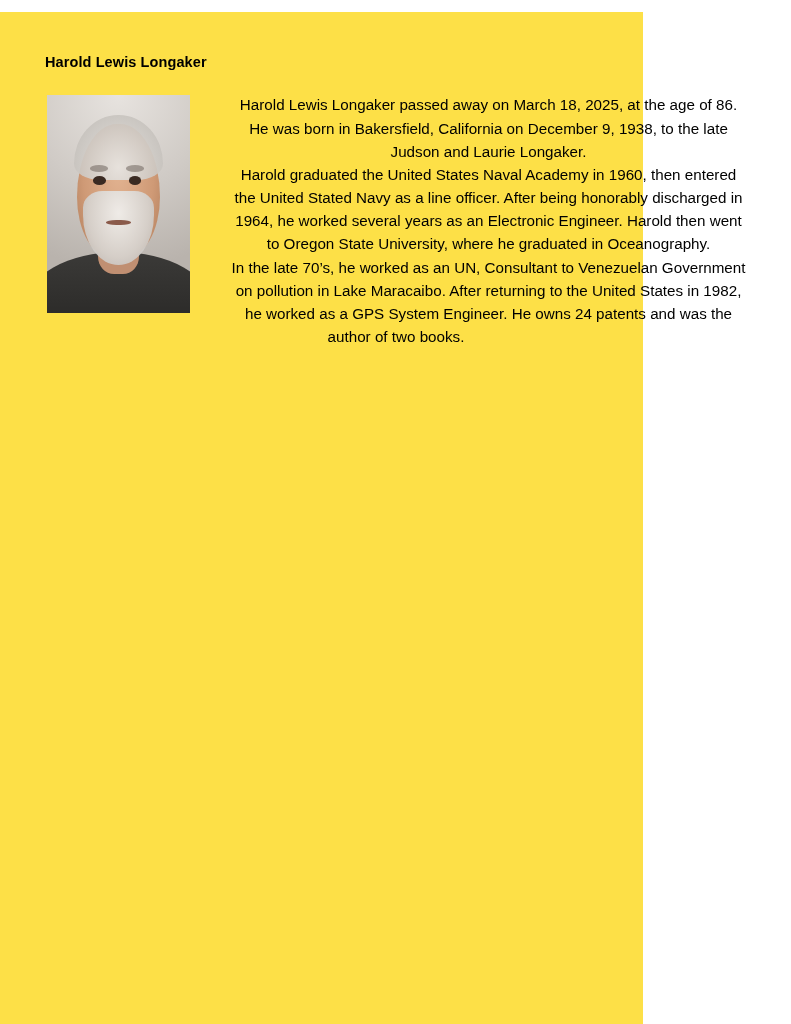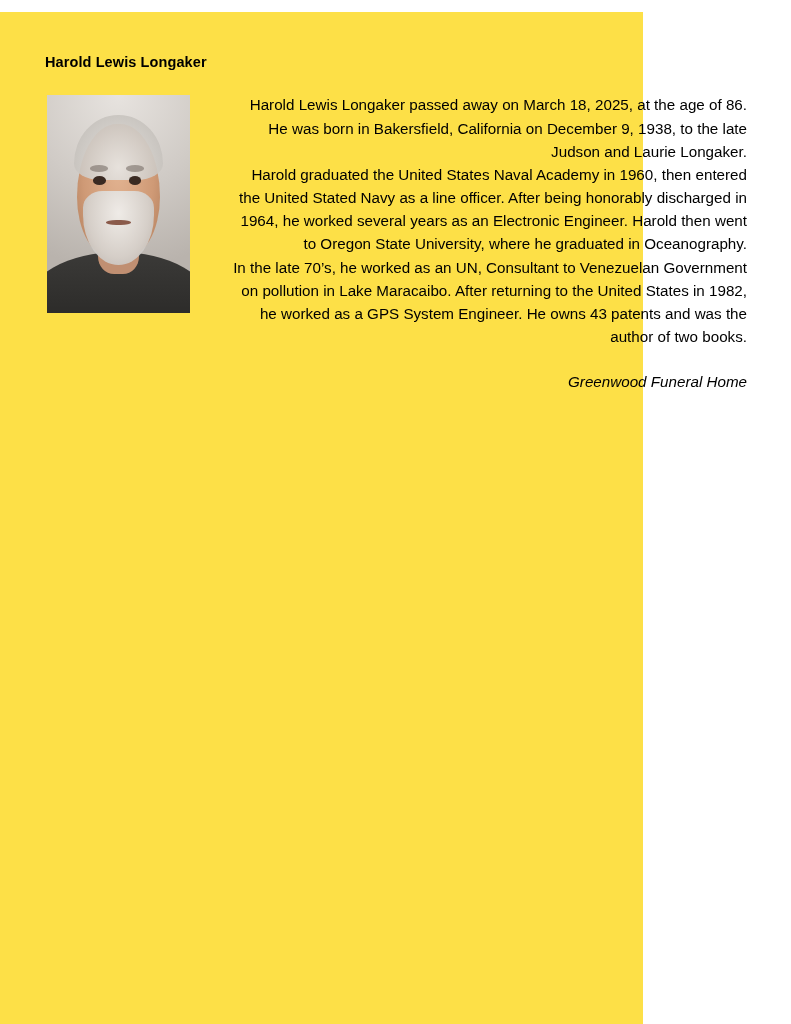--- a/index.html
+++ b/index.html
@@ -31,21 +31,21 @@
   .title {
     font-size: 14.5px;
     font-weight: bold;
     letter-spacing: 0.1px;
     margin: 0 0 22px 0;
     line-height: 1.2;
   }
   .content {
     font-size: 15.2px;
     line-height: 1.525;
-    text-align: right;
+    text-align: center;
   }
   .portrait {
     float: left;
     width: 143px;
     height: 218px;
     margin: 2px 40px 0 2px;
     position: relative;
     overflow: hidden;
     background: #c9c2bb;
   }
@@ -159,20 +159,19 @@
         <div class="brow left"></div>
         <div class="brow right"></div>
         <div class="eye left"></div>
         <div class="eye right"></div>
         <div class="beard"></div>
         <div class="mouth"></div>
       </div>
 
       <p class="para">Harold Lewis Longaker passed away on March 18, 2025, at the age of 86. He was born in Bakersfield, California on December 9, 1938, to the late Judson and Laurie Longaker.</p>
       <p class="para">Harold graduated the United States Naval Academy in 1960, then entered the United Stated Navy as a line officer. After being honorably discharged in 1964, he worked several years as an Electronic Engineer. Harold then went to Oregon State University, where he graduated in Oceanography.</p>
-      <p class="para">In the late 70’s, he worked as an UN, Consultant to Venezuelan Government on pollution in Lake Maracaibo. After returning to the United States in 1982, he worked as a GPS System Engineer. He owns 43 patents and was the author of two books.</p>
+      <p class="para">In the late 70’s, he worked as an UN, Consultant to Venezuelan Government on pollution in Lake Maracaibo. After returning to the United States in 1982, he worked as a GPS System Engineer. He owns 24 patents and was the author of two books.</p>
 
       <div class="clear"></div>
 
-      <p class="signoff">Greenwood Funeral Home</p>
     </div>
   </div>
 </div>
 
 </body></html>

